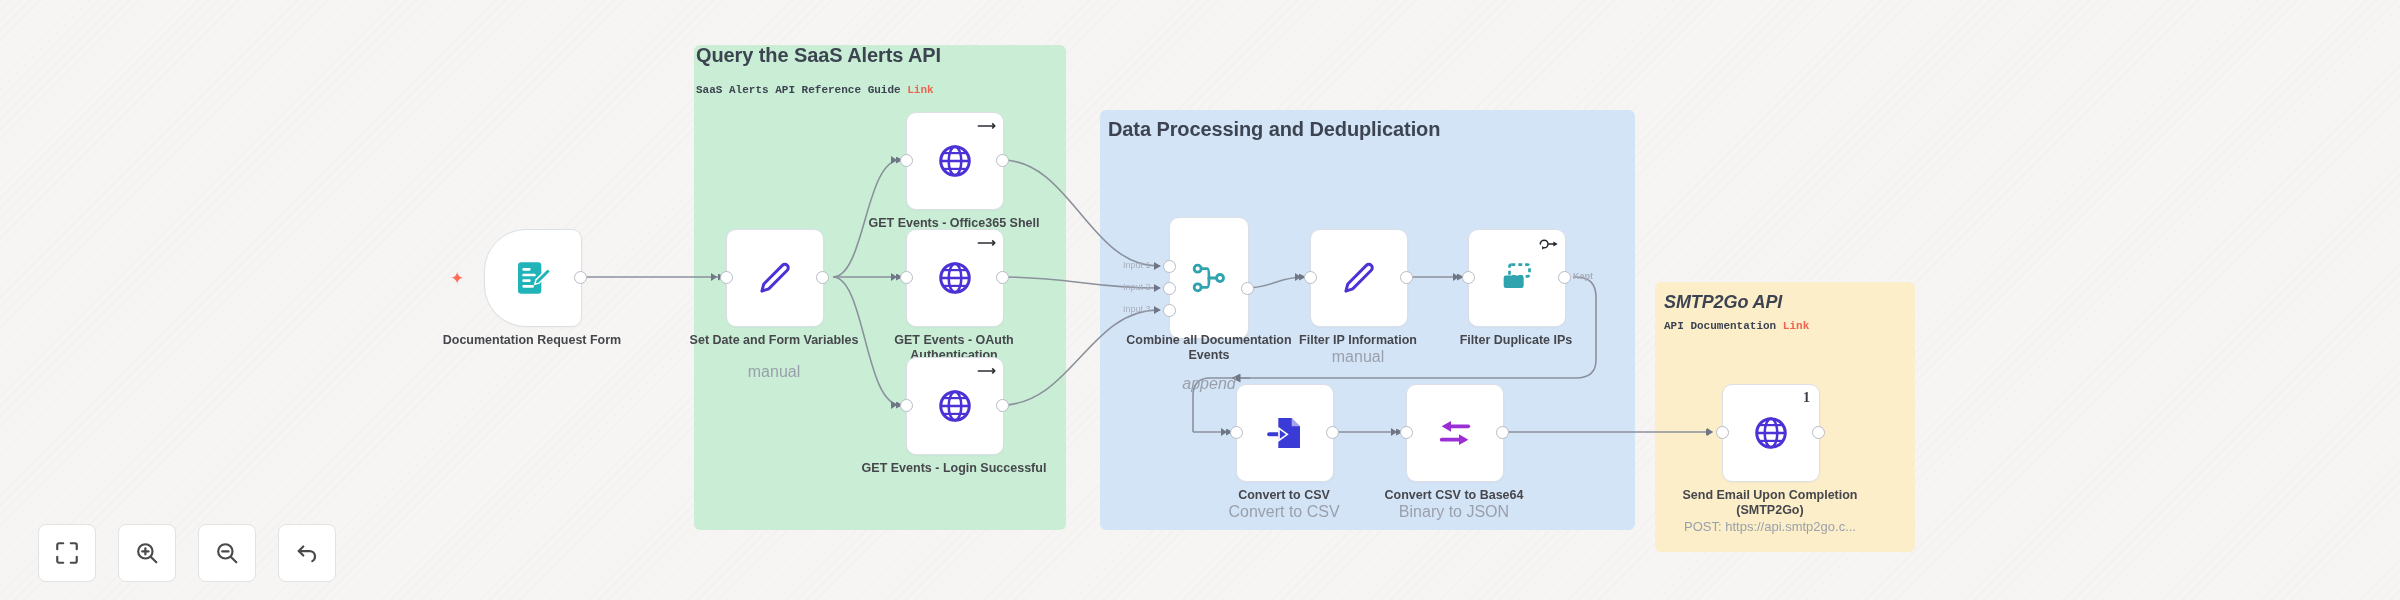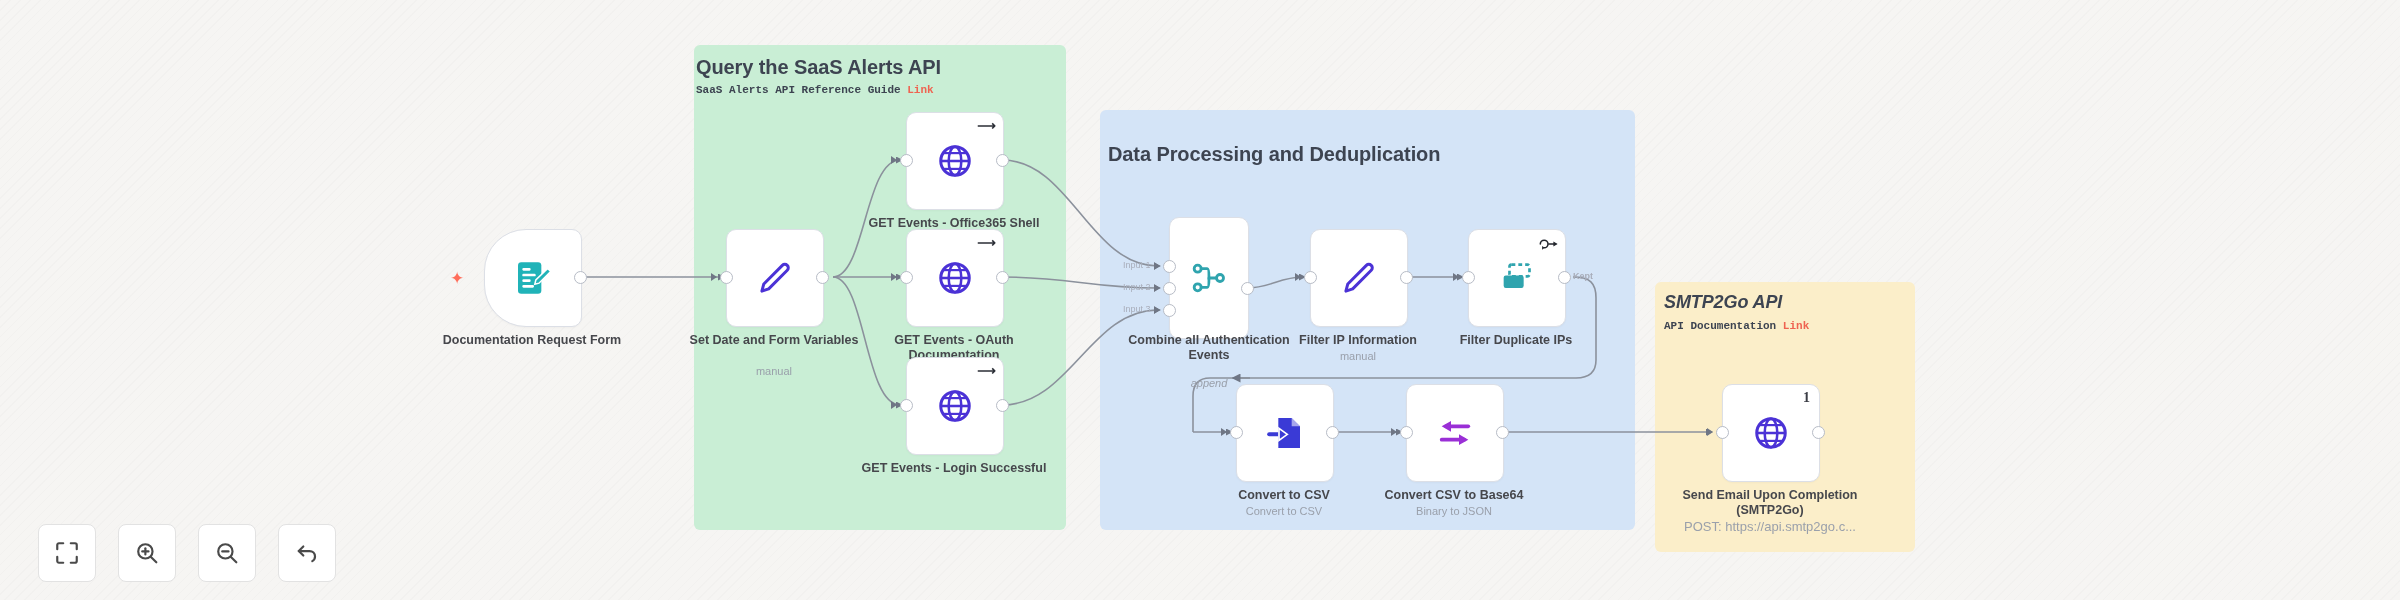--- a/index.html
+++ b/index.html
@@ -103,21 +103,21 @@
     font-size: 12.5px;
     font-weight: 600;
     color: #46474c;
     line-height: 15px;
   }
   .node-sub {
     position: absolute;
     left: -50px;
     width: 196px;
     text-align: center;
-    font-size: 11px;
+    font-size: 16px;
     color: #9aa0ab;
     line-height: 13px;
   }
   .node-sub.one-line  { top: 121px; }
   .node-sub.two-line  { top: 136px; }
   .node-sub.merge-sub { top: 148px; font-style: italic; }
 
   
   .port {
     position: absolute;
@@ -200,29 +200,29 @@
   }
   .tool-btn svg { display: block; }
 </style>
 </head>
 <body>
 
 <div id="canvas">
 
   <div class="group" style="left:694px; top:45px; width:372px; height:485px; background:#c9eed5;">
   </div>
-  <div class="group-title" style="left:696px; top:56px;">Query the SaaS Alerts API</div>
+  <div class="group-title" style="left:696px; top:44px;">Query the SaaS Alerts API</div>
   <div class="group-sub" style="left:696px; top:84px;">
     <span>SaaS Alerts API Reference Guide</span>
     <span class="lnk">Link</span>
   </div>
 
   <div class="group" style="left:1100px; top:110px; width:535px; height:420px; background:#d4e4f7;">
   </div>
-  <div class="group-title" style="left:1108px; top:118px;margin-top:25px;">Data Processing and Deduplication</div>
+  <div class="group-title" style="left:1108px; top:118px;">Data Processing and Deduplication</div>
 
   <div class="group" style="left:1655px; top:282px; width:260px; height:270px; background:#fbeec9;">
   </div>
   <div class="group-title" style="left:1664px; top:292px; font-size:18px;font-style:italic;">SMTP2Go API</div>
   <div class="group-sub" style="left:1664px; top:320px; font-weight:600;">
     <span>API Documentation</span>
     <span class="lnk">Link</span>
   </div>
 
   <svg id="edges" viewBox="0 0 2400 600" width="2400" height="600">
@@ -313,21 +313,21 @@
         <circle cx="12" cy="12" r="9" fill="none" stroke="#4b32d6" stroke-width="1.9"></circle>
         <ellipse cx="12" cy="12" rx="4" ry="9" fill="none" stroke="#4b32d6" stroke-width="1.6"></ellipse>
         <line x1="3" y1="12" x2="21" y2="12" stroke="#4b32d6" stroke-width="1.6"></line>
         <line x1="4.6" y1="7" x2="19.4" y2="7" stroke="#4b32d6" stroke-width="1.4"></line>
         <line x1="4.6" y1="17" x2="19.4" y2="17" stroke="#4b32d6" stroke-width="1.4"></line>
       </svg>
     </div>
     <div class="in-arrow" style="left:-15px; top:43.5px;"></div>
     <div class="port in" style="top:41.5px;"></div>
     <div class="port out" style="top:41.5px;"></div>
-    <div class="node-label">GET Events - OAuth Documentation</div>
+    <div class="node-label">GET Events - OAuth Authentication</div>
   </div>
 
   <div class="node" style="left:906px; top:357px;">
     <div class="node-box">
       <div class="badge-corner">⟶</div>
       <svg width="38" height="38" viewBox="0 0 24 24">
         <circle cx="12" cy="12" r="9" fill="none" stroke="#4b32d6" stroke-width="1.9"></circle>
         <ellipse cx="12" cy="12" rx="4" ry="9" fill="none" stroke="#4b32d6" stroke-width="1.6"></ellipse>
         <line x1="3" y1="12" x2="21" y2="12" stroke="#4b32d6" stroke-width="1.6"></line>
         <line x1="4.6" y1="7" x2="19.4" y2="7" stroke="#4b32d6" stroke-width="1.4"></line>
@@ -353,21 +353,21 @@
     <div class="in-arrow" style="left:-15px; top:32.5px;"></div>
     <div class="in-arrow" style="left:-15px; top:54.5px;"></div>
     <div class="in-arrow" style="left:-15px; top:76.5px;"></div>
     <div class="port in" style="top:30.5px;"></div>
     <div class="port in" style="top:52.5px;"></div>
     <div class="port in" style="top:74.5px;"></div>
     <div class="port-label" style="left:-46px; top:31px;">Input 1</div>
     <div class="port-label" style="left:-46px; top:53px;">Input 2</div>
     <div class="port-label" style="left:-46px; top:75px;">Input 3</div>
     <div class="port merge-out" style="top:52.5px;"></div>
-    <div class="node-label" style="left:-60px; width:200px;">Combine all Authentication Events</div>
+    <div class="node-label" style="left:-60px; width:200px;">Combine all Documentation Events</div>
     <div class="node-sub merge-sub" style="left:-60px; width:200px;">append</div>
   </div>
 
   <div class="node" style="left:1310px; top:229px;">
     <div class="node-box">
       <svg width="42" height="42" viewBox="0 0 24 24">
         <path d="M4.5 19.5 L5.6 15.4 L16.2 4.8 C17 4 18.2 4 19 4.8 C19.8 5.6 19.8 6.8 19 7.6 L8.4 18.2 Z" fill="none" stroke="#4b32d6" stroke-width="1.7" stroke-linejoin="round"></path>
       </svg>
     </div>
     <div class="in-arrow" style="left:-15px; top:43.5px;"></div>

